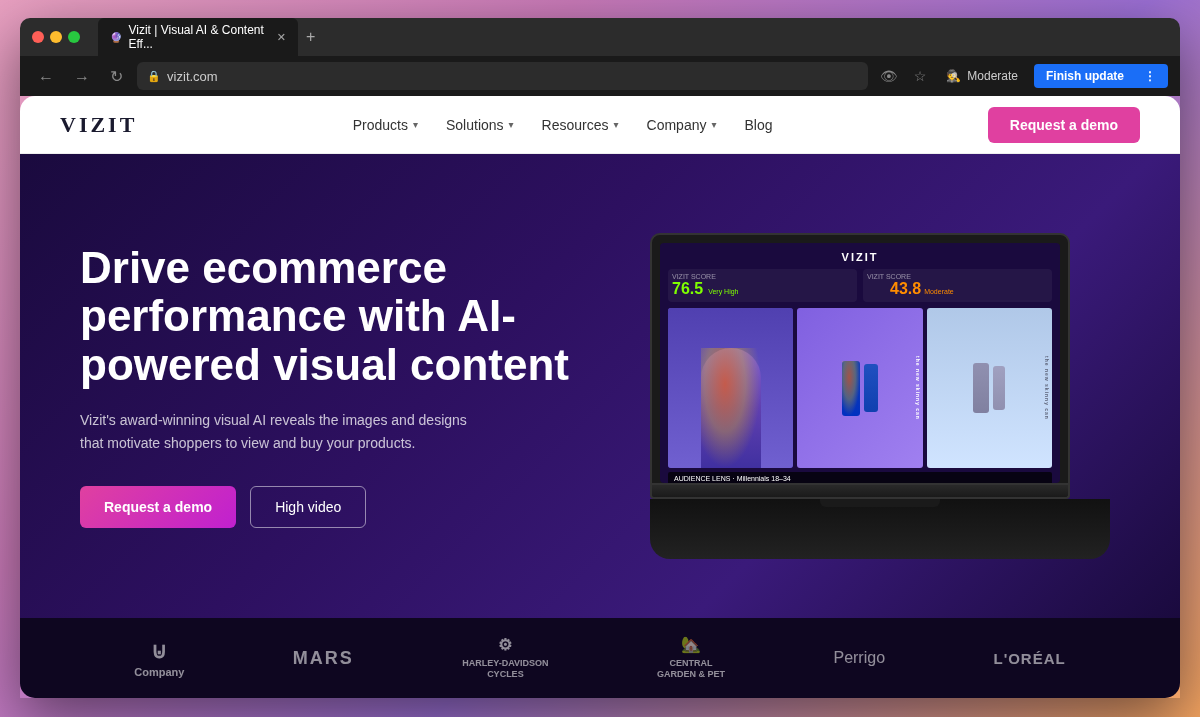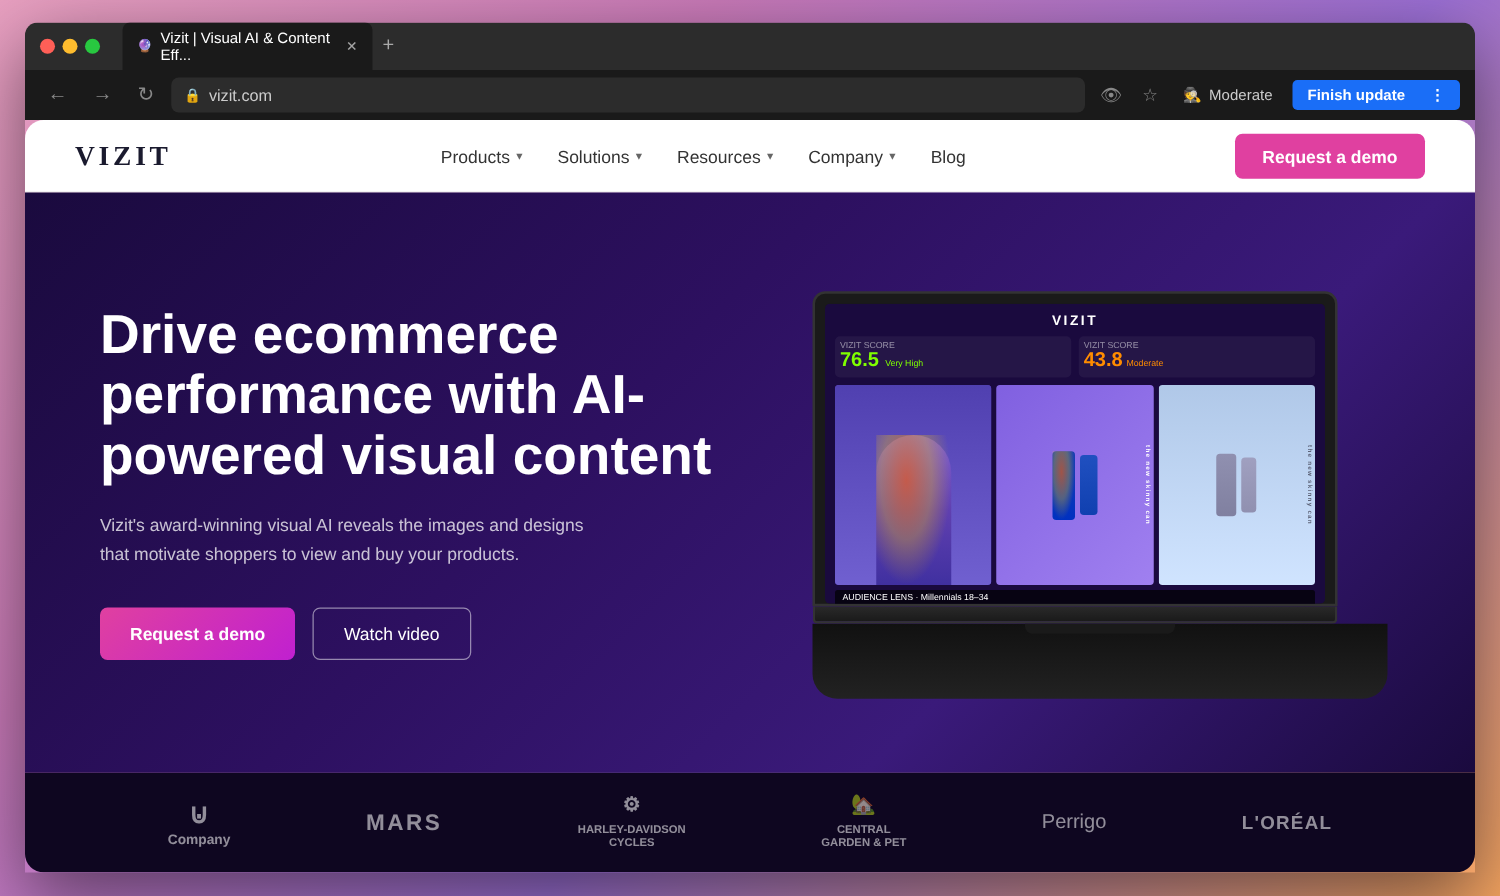--- a/index.html
+++ b/index.html
@@ -268,21 +268,21 @@
       margin-bottom: 6px;
     }
     .score-box {
       flex: 1;
       background: rgba(255,255,255,0.05);
       border-radius: 4px;
       padding: 4px;
     }
     .score-label { font-size: 7px; color: rgba(255,255,255,0.5); }
     .score-value-green { font-size: 16px; font-weight: 700; color: #7fff00; }
-    .score-value-orange { font-size: 16px; font-weight: 700; color: #ff8c00; }
+    .score-value-orange { font-size: 16px; font-weight: 700; color: #ff8c00; margin-left: 23px; }
     .score-desc { font-size: 7px; color: #7fff00; }
     .score-desc-orange { font-size: 7px; color: #ff8c00; }
     .vizit-ui-grid {
       display: grid;
       grid-template-columns: 1fr 1fr 1fr;
       gap: 4px;
       height: 160px;
     }
     .grid-cell {
       border-radius: 3px;
@@ -445,21 +445,21 @@
       </div>
       <button class="request-demo-nav">Request a demo</button>
     </nav>
 
     <section class="hero-section">
       <div class="hero-content">
         <h1 class="hero-title">Drive ecommerce performance with AI-powered visual content</h1>
         <p class="hero-subtitle">Vizit's award-winning visual AI reveals the images and designs that motivate shoppers to view and buy your products.</p>
         <div class="hero-buttons">
           <button class="btn-demo">Request a demo</button>
-          <button class="btn-video">Watch video</button>
+          <button class="btn-video">High video</button>
         </div>
       </div>
 
       <div class="hero-image">
         <div class="laptop-mockup">
           <div class="laptop-screen-outer">
             <div class="laptop-screen-inner">
               <div class="vizit-ui-mockup">
                 <div class="vizit-ui-header">
                   <span class="vizit-ui-logo">VIZIT</span>

